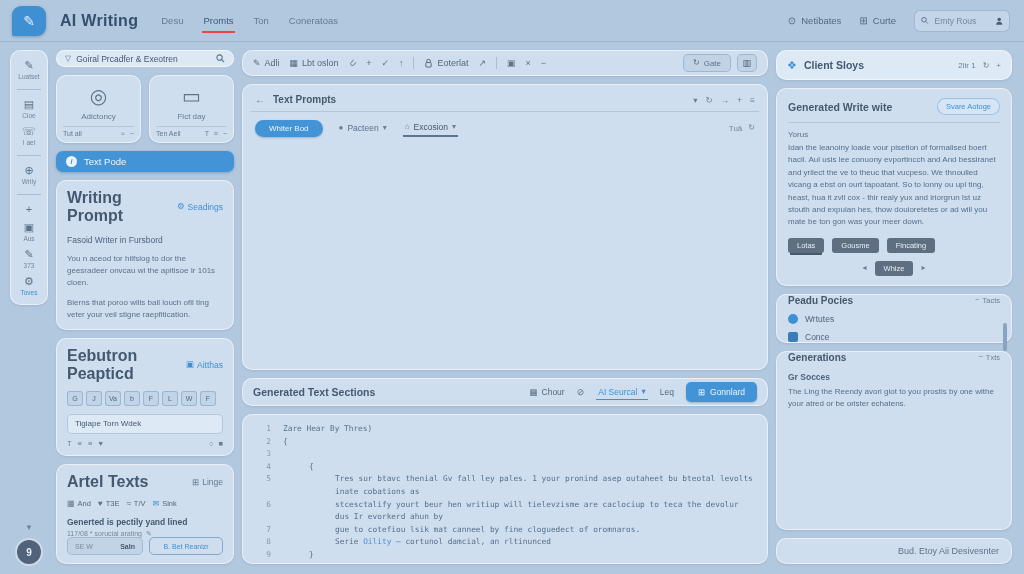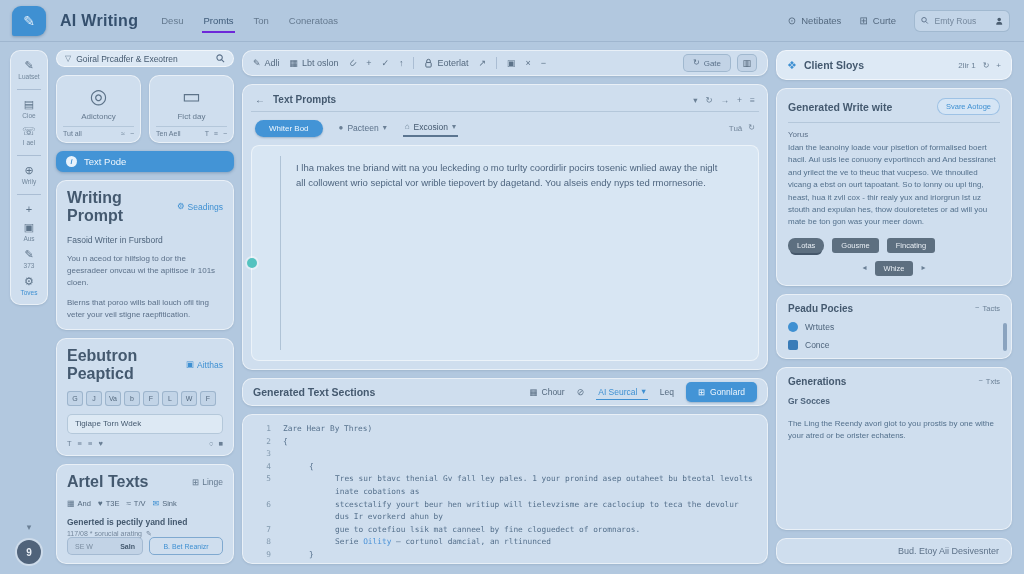--- a/index.html
+++ b/index.html
@@ -16,21 +16,21 @@
   }
   .logo {
     width:34px; height:30px; border-radius:9px 9px 9px 2px;
     background:#3f90d2; display:flex; align-items:center; justify-content:center;
     box-shadow:0 1px 3px rgba(40,70,100,.35); cursor:pointer;
   }
   .logo .gi { color:#e8f2fb; font-size:14px; }
   .app-title { font-size:16px; font-weight:bold; color:#35506e; letter-spacing:.3px; margin-left:4px; }
   .tabs { display:flex; gap:18px; margin-left:12px; }
   .tab { font-size:9.5px; color:#64798f; cursor:pointer; padding:6px 1px 5px; }
-  .tab.active { color:#3d5a78; border-bottom:2px solid #6d28d9; }
+  .tab.active { color:#3d5a78; border-bottom:2px solid #ef4444; }
   .topbar-right { margin-left:auto; display:flex; align-items:center; gap:18px; }
   .tb-item { display:flex; align-items:center; gap:5px; font-size:9.5px; color:#54697f; cursor:pointer; }
   .tb-item .gi { font-size:10px; }
   .search-pill {
     display:flex; align-items:center; gap:6px; width:96px; height:22px;
     background:#c3d5e8; border:1px solid rgba(120,150,180,.45); border-radius:6px; padding:0 6px;
   }
   .search-pill input {
     border:none; outline:none; background:transparent; width:54px;
     font-size:8.5px; color:#5a7089; font-family:"Liberation Sans", sans-serif;
@@ -166,35 +166,35 @@
   .gw { padding:9px 11px; display:flex; flex-direction:column; }
   .gw-head { display:flex; align-items:center; justify-content:space-between; padding-bottom:7px;
              border-bottom:1px solid rgba(100,130,160,.25); }
   .gw-title { font-size:10.5px; font-weight:bold; color:#44596f; }
   .gw-action { font-size:7.5px; color:#3f90d2; background:#d5e5f5; border:1px solid rgba(90,150,210,.45);
                border-radius:9px; padding:3px 8px; cursor:pointer; }
   .gw-lead { font-size:8px; color:#5b7089; margin-top:7px; }
   .gw-body { font-size:8px; color:#53708c; line-height:1.55; margin-top:3px; }
   .gw-chips { display:flex; gap:8px; margin-top:9px; }
   .dchip { background:#5d6f80; color:#e8eef4; font-size:7.5px; border-radius:3px; padding:3px 9px; cursor:pointer; }
-  .dchip.underlined { box-shadow:0 4px 0 -2px #45576a;border-radius:7px; }
+  .dchip.underlined { box-shadow:0 4px 0 -2px #45576a; }
   .gw-pager { display:flex; align-items:center; justify-content:center; gap:8px; margin-top:8px;
               font-size:8px; color:#6b8096; }
   .gw-pager .gi { cursor:pointer; }
-  .list-card { padding:8px 11px; position:relative; }
+  .list-card { padding:0 11px; position:relative; }
   .lc-head { display:flex; align-items:center; justify-content:space-between; }
   .lc-title { font-size:10px; font-weight:bold; color:#44596f; }
   .lc-meta { font-size:7.5px; color:#6b8096; display:flex; gap:3px; align-items:center; cursor:pointer; }
   .lc-item { display:flex; align-items:center; gap:7px; font-size:8.5px; color:#4e647c; margin-top:8px; cursor:pointer; }
   .dot-blue { width:10px; height:10px; border-radius:50%; background:#3f90d2; flex:none; }
   .sq-blue { width:10px; height:10px; border-radius:2px; background:#3a7cb8; flex:none; }
   .scrollbar { position:absolute; right:4px; top:28px; width:4px; height:28px; border-radius:2px; background:#8aa3bf; cursor:pointer; }
   .gens { flex:1; }
   .gen-heading { font-size:8.5px; font-weight:bold; color:#4e647c; margin-top:9px; }
-  .gen-body { font-size:8px; color:#53708c; line-height:1.55; margin-top:12px; }
+  .gen-body { font-size:8px; color:#53708c; line-height:1.55; margin-top:4px; }
   .r-footer { height:26px; display:flex; align-items:center; justify-content:flex-end; padding:0 12px; }
   .r-footer-text { font-size:9px; color:#5d7289; }
   svg { display:block; }
 </style>
 </head>
 <body>
 
 <div class="app">
 
   <header class="topbar">
@@ -465,25 +465,20 @@
           <span class="chip active">
             <span class="gi">⌂</span>
             <span>Excosion</span>
             <span class="gi">▾</span>
           </span>
           <span class="meta">
             <span>Tuā</span>
             <span class="gi">↻</span>
           </span>
         </div>
-        <div class="editor">
-          <span class="handle-dot"></span>
-          <span class="caret-line"></span>
-          <div class="editor-text">I lha makes tne briand witt na you leckeding o mo turlty coordirlir pocirs tosenic wnlied away the niglt all collowent wrio sepictal vor wrible tiepovert by dagetand. You alseis endy nyps ted rmornesorie.</div>
-        </div>
       </div>
 
       <div class="gts-head card">
         <span class="gts-title">Generated Text Sections</span>
         <span class="gts-right">
           <span class="gts-item">
             <span class="gi">▦</span>
             <span>Chour</span>
           </span>
           <span class="gi mt-ico">⊘</span>

